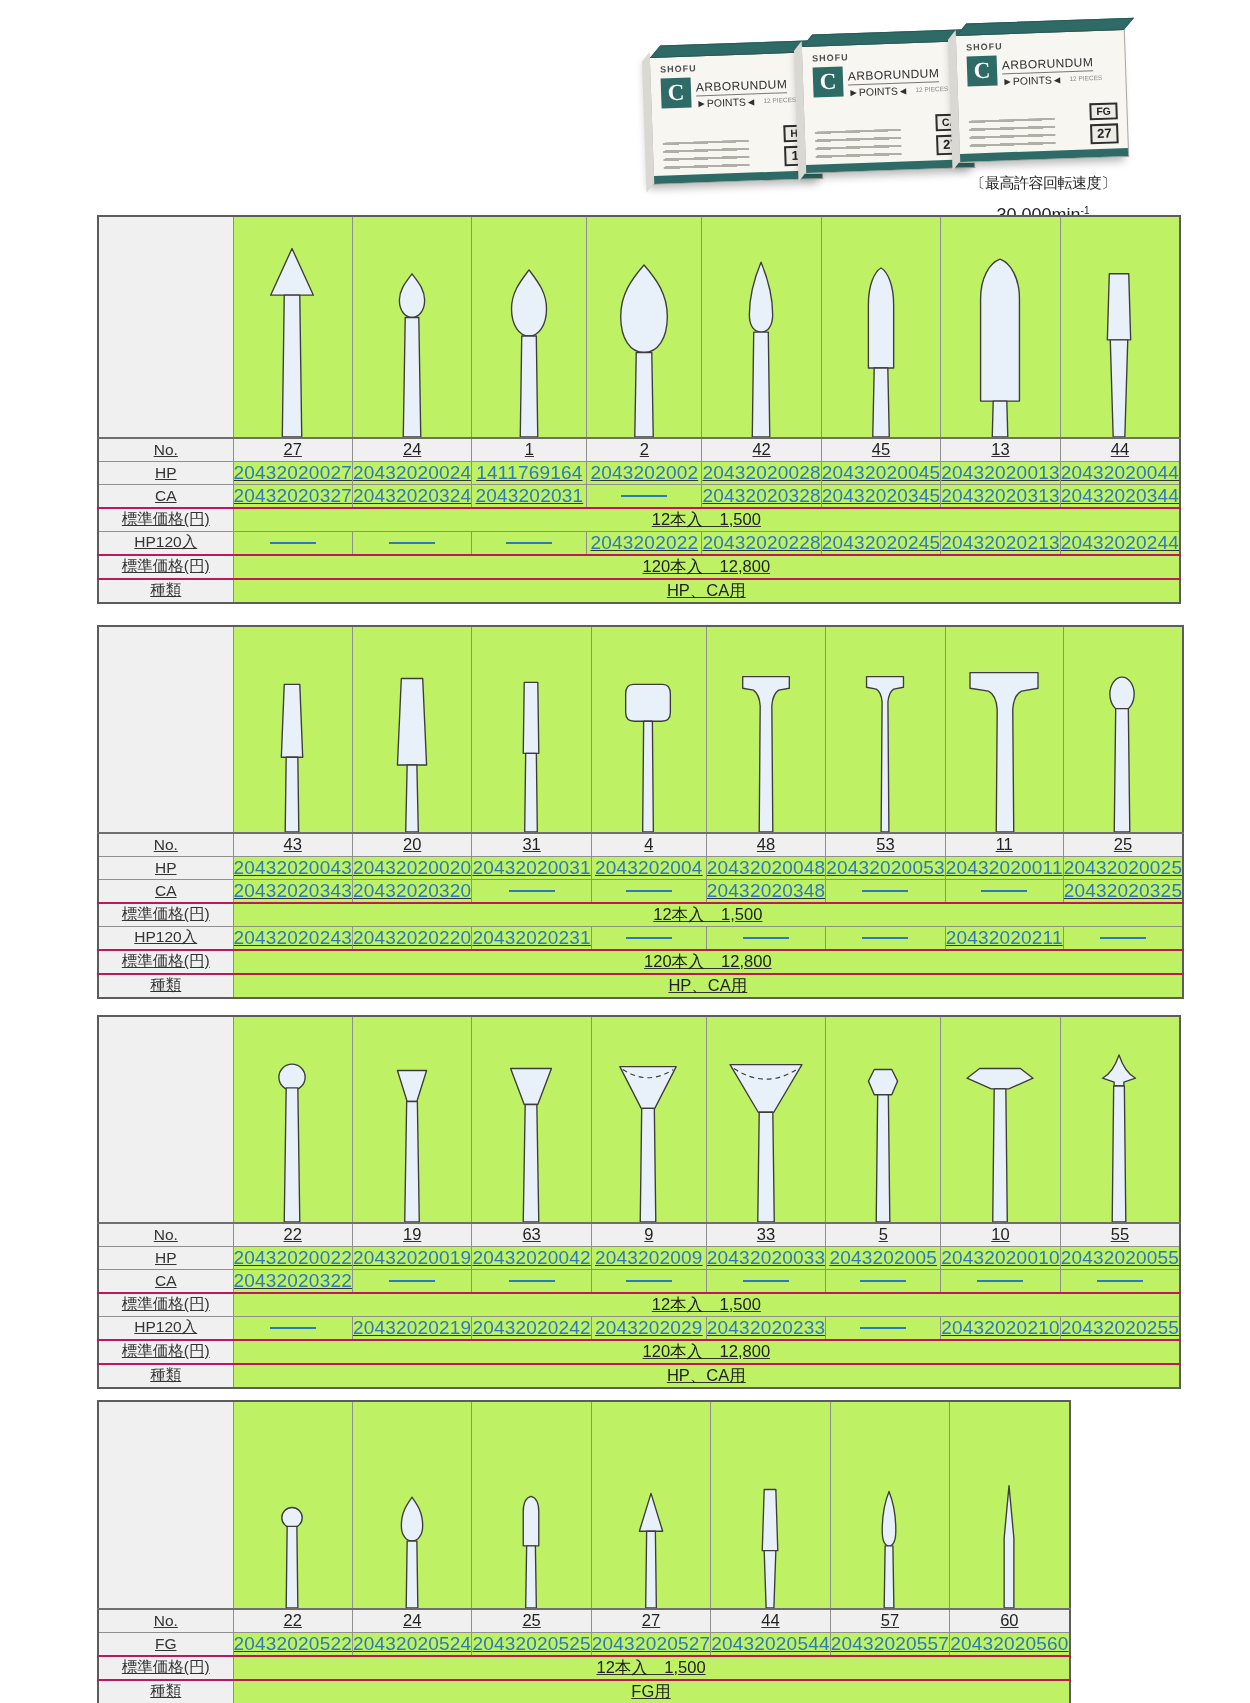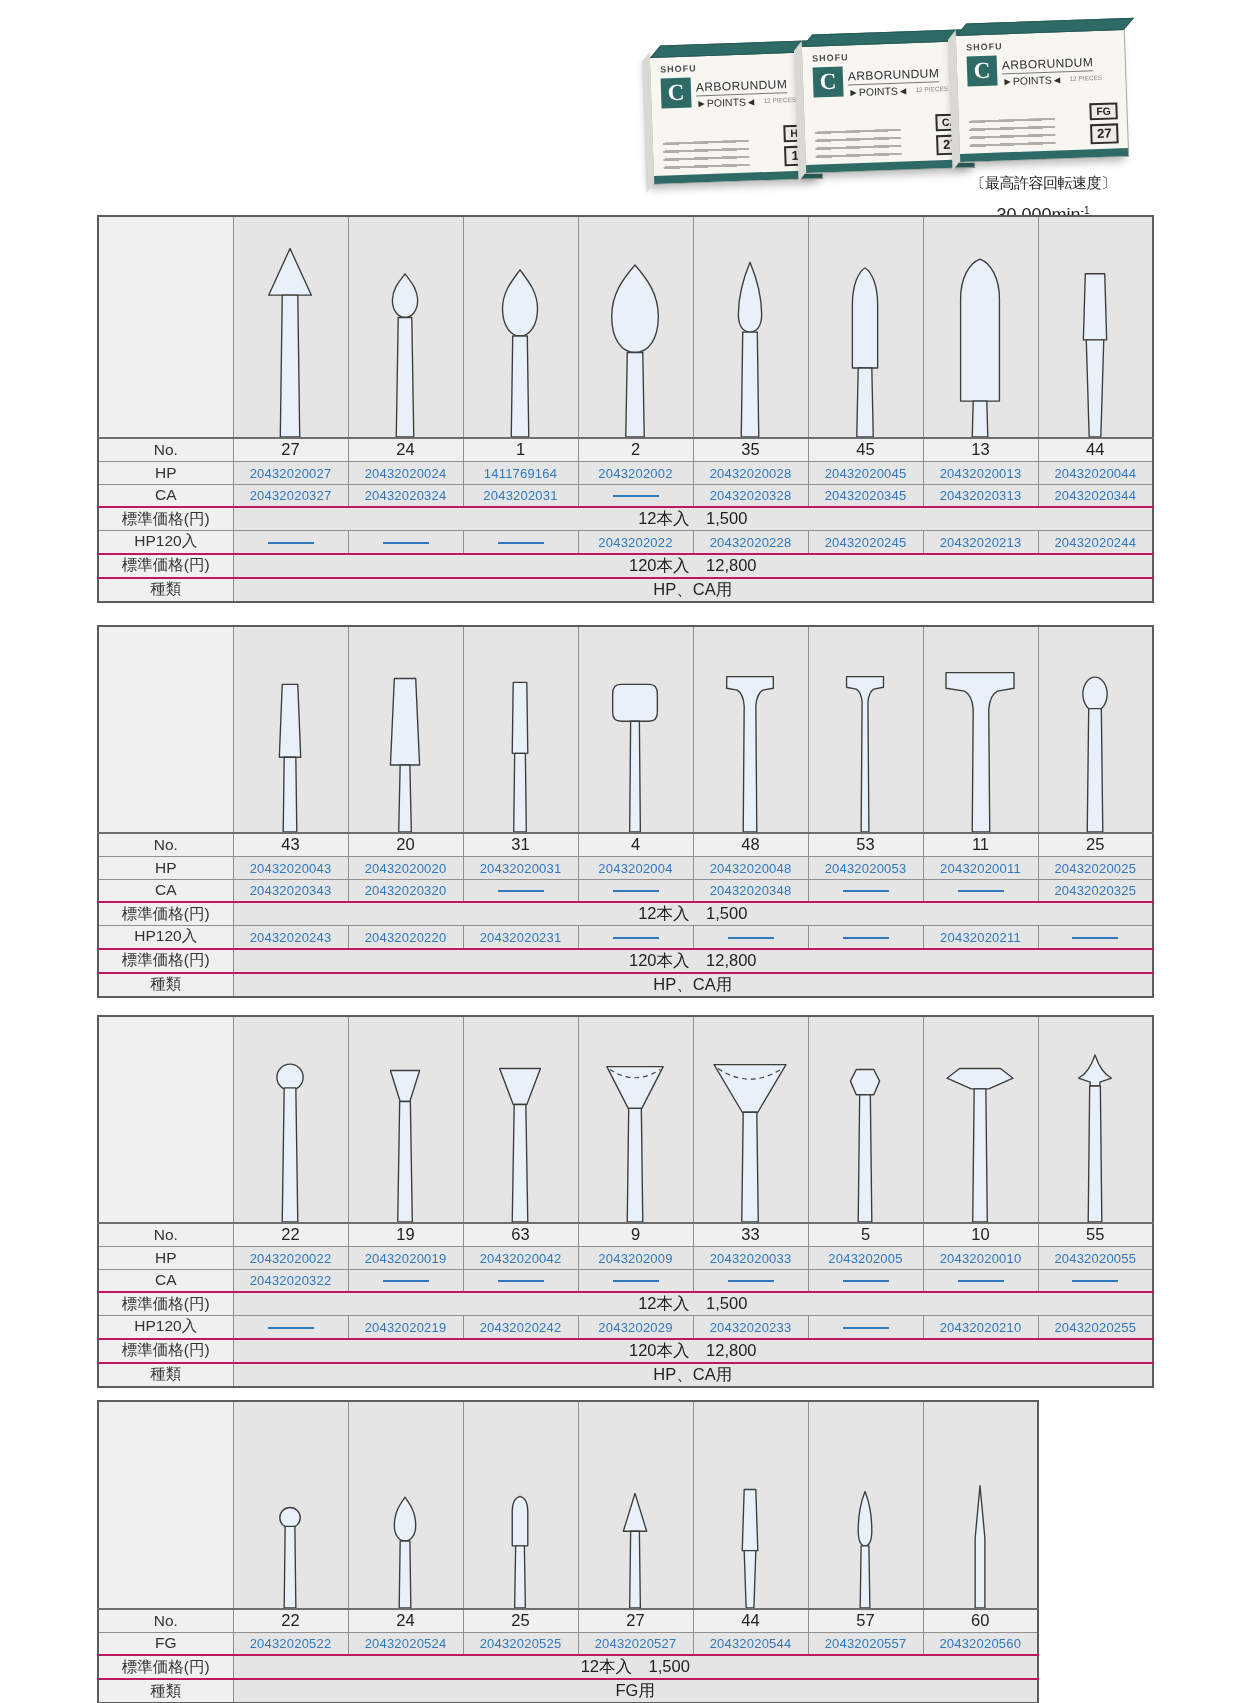--- a/index.html
+++ b/index.html
@@ -43,30 +43,30 @@
   .box3{left:312px;top:16px;z-index:3;}
 
   
   .speed-note{position:absolute;left:962px;top:174px;width:162px;text-align:center;color:#222;}
   .speed-line1{font-size:15px;letter-spacing:-0.5px;white-space:nowrap;}
   .speed-line2{font-size:18px;margin-top:12px;}
   .speed-line2 sup{font-size:10px;}
 
   
   .ptable{border-collapse:collapse;table-layout:fixed;position:absolute;left:97px;
-       background:#e5e5e5;border:2px solid #5c5c5c;}
+       background:#bef264;border:2px solid #5c5c5c;text-decoration:underline;}
   .ptable col.lab{width:135px;}
   .ptable col.dat{width:115px;}
   .ptable td{border:1px solid #8f8f8f;text-align:center;vertical-align:middle;
        padding:0;height:23px;box-sizing:border-box;font-size:16px;color:#333;
        overflow:hidden;white-space:nowrap;}
   .ptable .label-cell{background:var(--headerbg,#f0f0f0);font-size:15.5px;}
   .ptable .num-cell{background:var(--headerbg,#f0f0f0);font-size:16.5px;color:#222;}
   .ptable .span-cell{font-size:16.5px;color:#222;}
-  .ptable .code{color:var(--accent,#2e78be);font-size:13px;letter-spacing:.2px;}
+  .ptable .code{color:var(--accent,#2e78be);font-size:19px;letter-spacing:.2px;}
   .ptable .dash{display:inline-block;width:46px;height:0;border-top:2px solid var(--accent,#2e78be);
        vertical-align:middle;}
   .ptable .shape-row td{height:207px;vertical-align:bottom;line-height:0;
        border-bottom:2px solid #6e6e6e;}
   .t1{top:215px;} .t1 .shape-row td{height:222px;}
   .t2{top:625px;}
   .t3{top:1015px;}
   .t4{top:1400px;} .t4 .shape-row td{height:208px;}
   .span-row td{border-top:2px solid #be185d;}
   .bur{display:block;margin:0 auto;width:113px;height:204px;}
@@ -189,21 +189,21 @@
               <path d="M48,110 L66,110 L63,210 L51,210 Z"></path>
             </svg>
           </td>
         </tr>
         <tr>
           <td class="label-cell">No.</td>
           <td class="num-cell">27</td>
           <td class="num-cell">24</td>
           <td class="num-cell">1</td>
           <td class="num-cell">2</td>
-          <td class="num-cell">35</td>
+          <td class="num-cell">42</td>
           <td class="num-cell">45</td>
           <td class="num-cell">13</td>
           <td class="num-cell">44</td>
         </tr>
         <tr>
           <td class="label-cell">HP</td>
           <td class="code-cell"><span class="code">20432020027</span></td>
           <td class="code-cell"><span class="code">20432020024</span></td>
           <td class="code-cell"><span class="code">1411769164</span></td>
           <td class="code-cell"><span class="code">2043202002</span></td>

